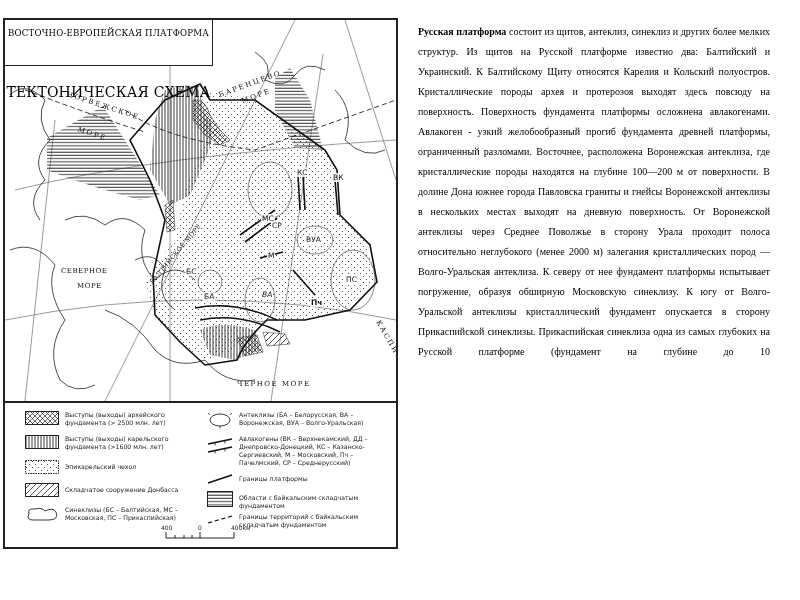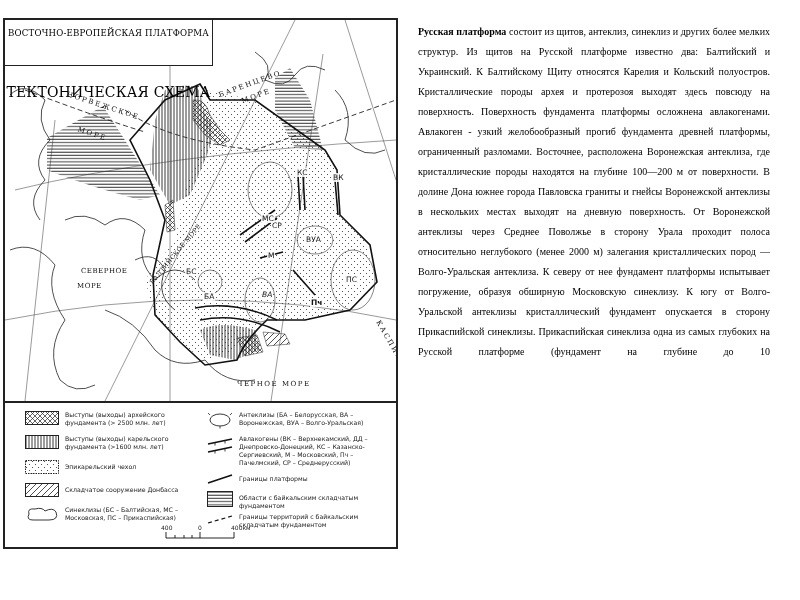--- a/index.html
+++ b/index.html
@@ -117,21 +117,21 @@
 
     <div class="title-box">
       <div>ВОСТОЧНО-ЕВРОПЕЙСКАЯ ПЛАТФОРМА</div>
       <div class="t2">ТЕКТОНИЧЕСКАЯ СХЕМА</div>
     </div>
 
     <span class="map-label" style="left:60px;top:82px;transform:rotate(18deg);">НОРВЕЖСКОЕ</span>
     <span class="map-label" style="left:72px;top:110px;transform:rotate(18deg);">МОРЕ</span>
     <span class="map-label" style="left:212px;top:60px;transform:rotate(-20deg);">БАРЕНЦЕВО</span>
     <span class="map-label" style="left:236px;top:72px;transform:rotate(-20deg);">МОРЕ</span>
-    <span class="map-label" style="left:76px;top:247px;letter-spacing:0.5px;">СЕВЕРНОЕ</span>
+    <span class="map-label" style="left:56px;top:247px;letter-spacing:0.5px;">СЕВЕРНОЕ</span>
     <span class="map-label" style="left:72px;top:262px;letter-spacing:0.5px;">МОРЕ</span>
     <span class="map-label" style="left:132px;top:230px;transform:rotate(-50deg);font-size:6px;letter-spacing:0.5px;">БАЛТИЙСКОЕ МОРЕ</span>
     <span class="map-label" style="left:232px;top:360px;letter-spacing:1.5px;">ЧЕРНОЕ МОРЕ</span>
     <span class="map-label" style="left:345px;top:345px;transform:rotate(60deg);">КАСПИЙСКОЕ МОРЕ</span>
 
     <span class="struct-label" style="left:256px;top:167px;margin-top:27px;">МС</span>
     <span class="struct-label" style="left:291px;top:148px;">КС</span>
     <span class="struct-label" style="left:327px;top:153px;">ВК</span>
     <span class="struct-label" style="left:266px;top:201px;">СР</span>
     <span class="struct-label" style="left:262px;top:231px;">М</span>

